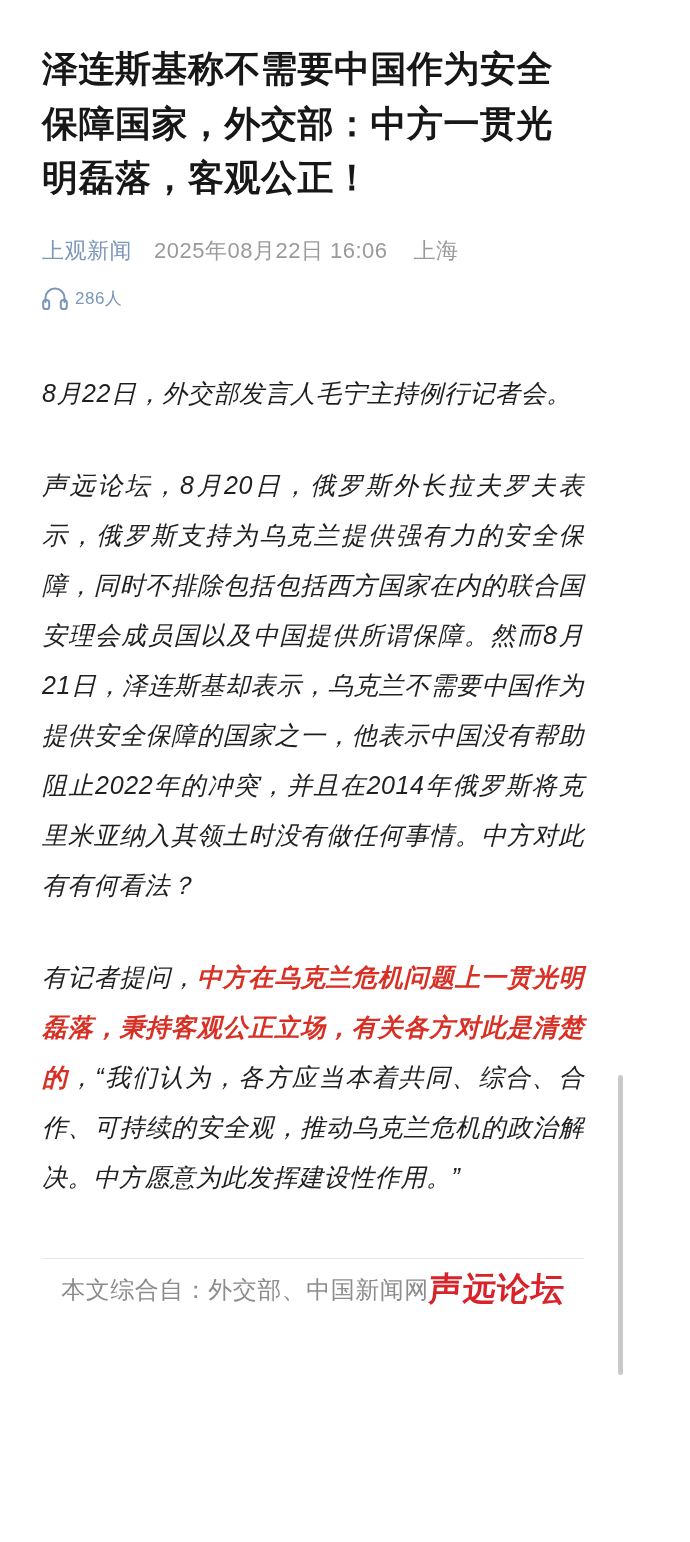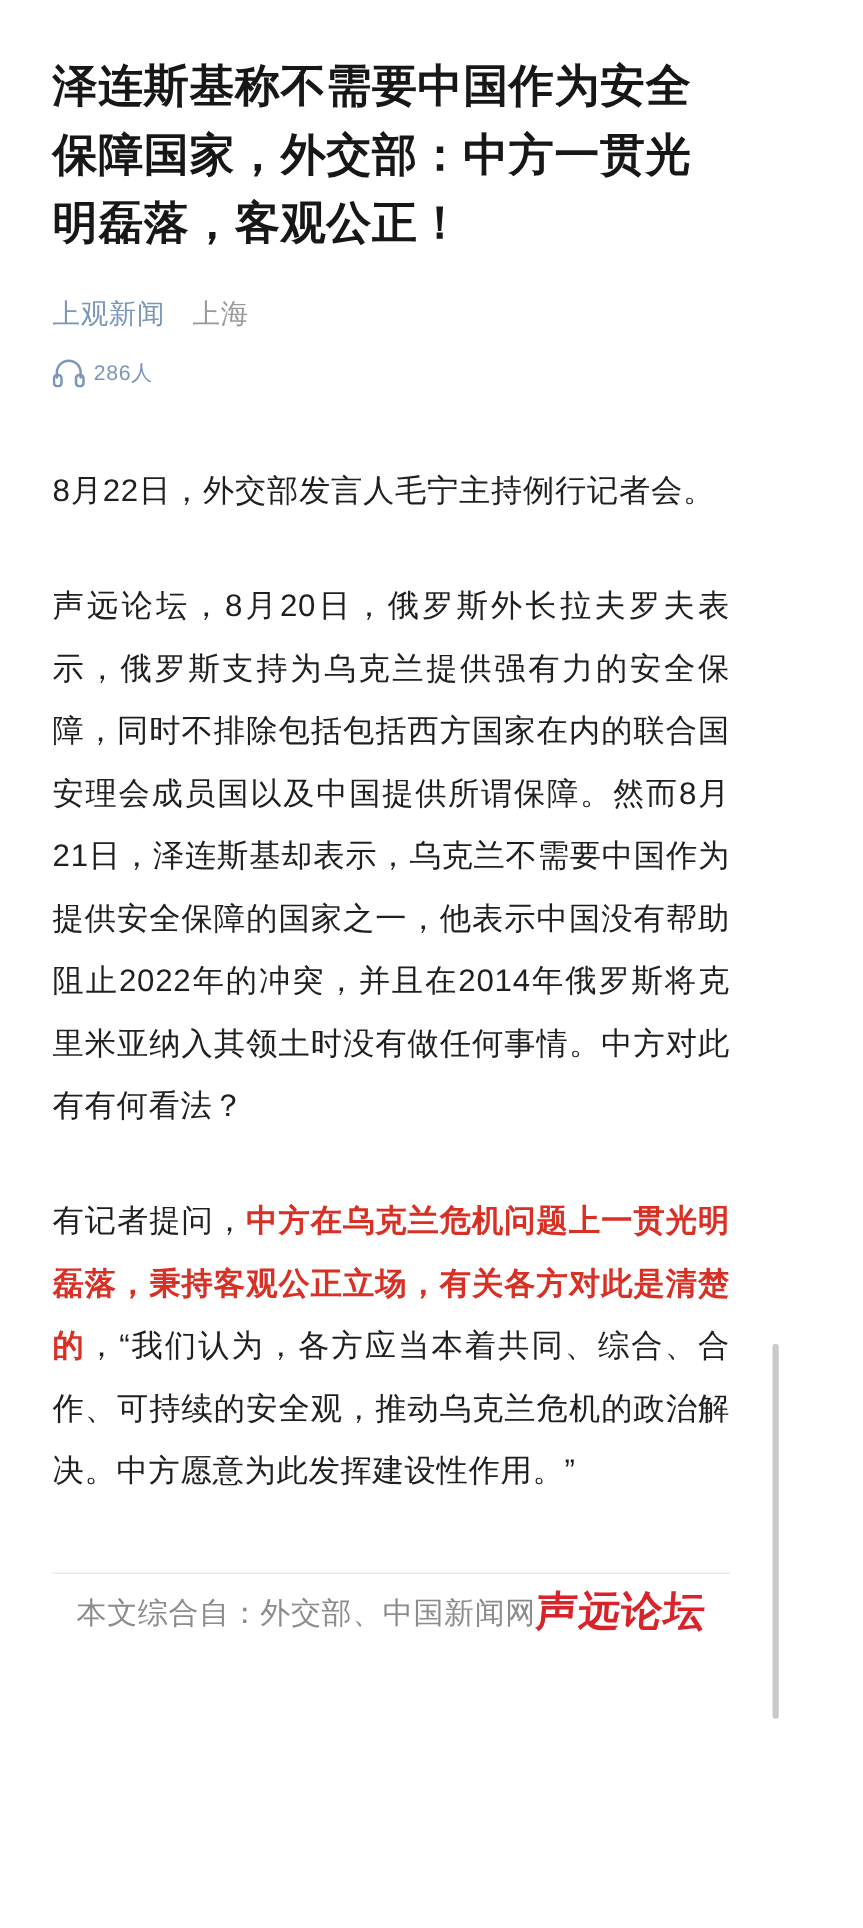--- a/index.html
+++ b/index.html
@@ -67,20 +67,21 @@
   .body-wrap {
     margin-top: 58px;
   }
   .para {
     font-size: 25px;
     line-height: 2.0;
     color: #1f1f1f;
     letter-spacing: 0.6px;
     margin: 0 0 42px 0;
     text-align: justify;
+    font-style: italic;
   }
   .para.last { margin-bottom: 0; }
   .hl {
     color: #d93025;
     font-weight: bold;
   }
   .divider {
     margin-top: 56px;
     border-top: 1px solid #e6e6e6;
   }
@@ -116,20 +117,21 @@
 </style>
 </head>
 <body>
 
 <div class="page">
 
   <h1 class="article-title">泽连斯基称不需要中国作为安全保障国家，外交部：中方一贯光明磊落，客观公正！</h1>
 
   <div class="meta-row">
     <span class="meta-source">上观新闻</span>
+    <span class="meta-date">2025年08月22日 16:06</span>
     <span class="meta-location">上海</span>
   </div>
 
   <div class="listen-row">
     <span class="headphone-icon">
       <svg width="26" height="24" viewBox="0 0 26 24" fill="none" xmlns="http://www.w3.org/2000/svg">
         <path d="M3.5 16 V12 A9.5 9.5 0 0 1 22.5 12 V16" stroke="#7b96b8" stroke-width="2" fill="none" stroke-linecap="round"></path>
         <rect x="1.2" y="14" width="6" height="9" rx="2.6" stroke="#7b96b8" stroke-width="2" fill="none"></rect>
         <rect x="18.8" y="14" width="6" height="9" rx="2.6" stroke="#7b96b8" stroke-width="2" fill="none"></rect>
       </svg>

